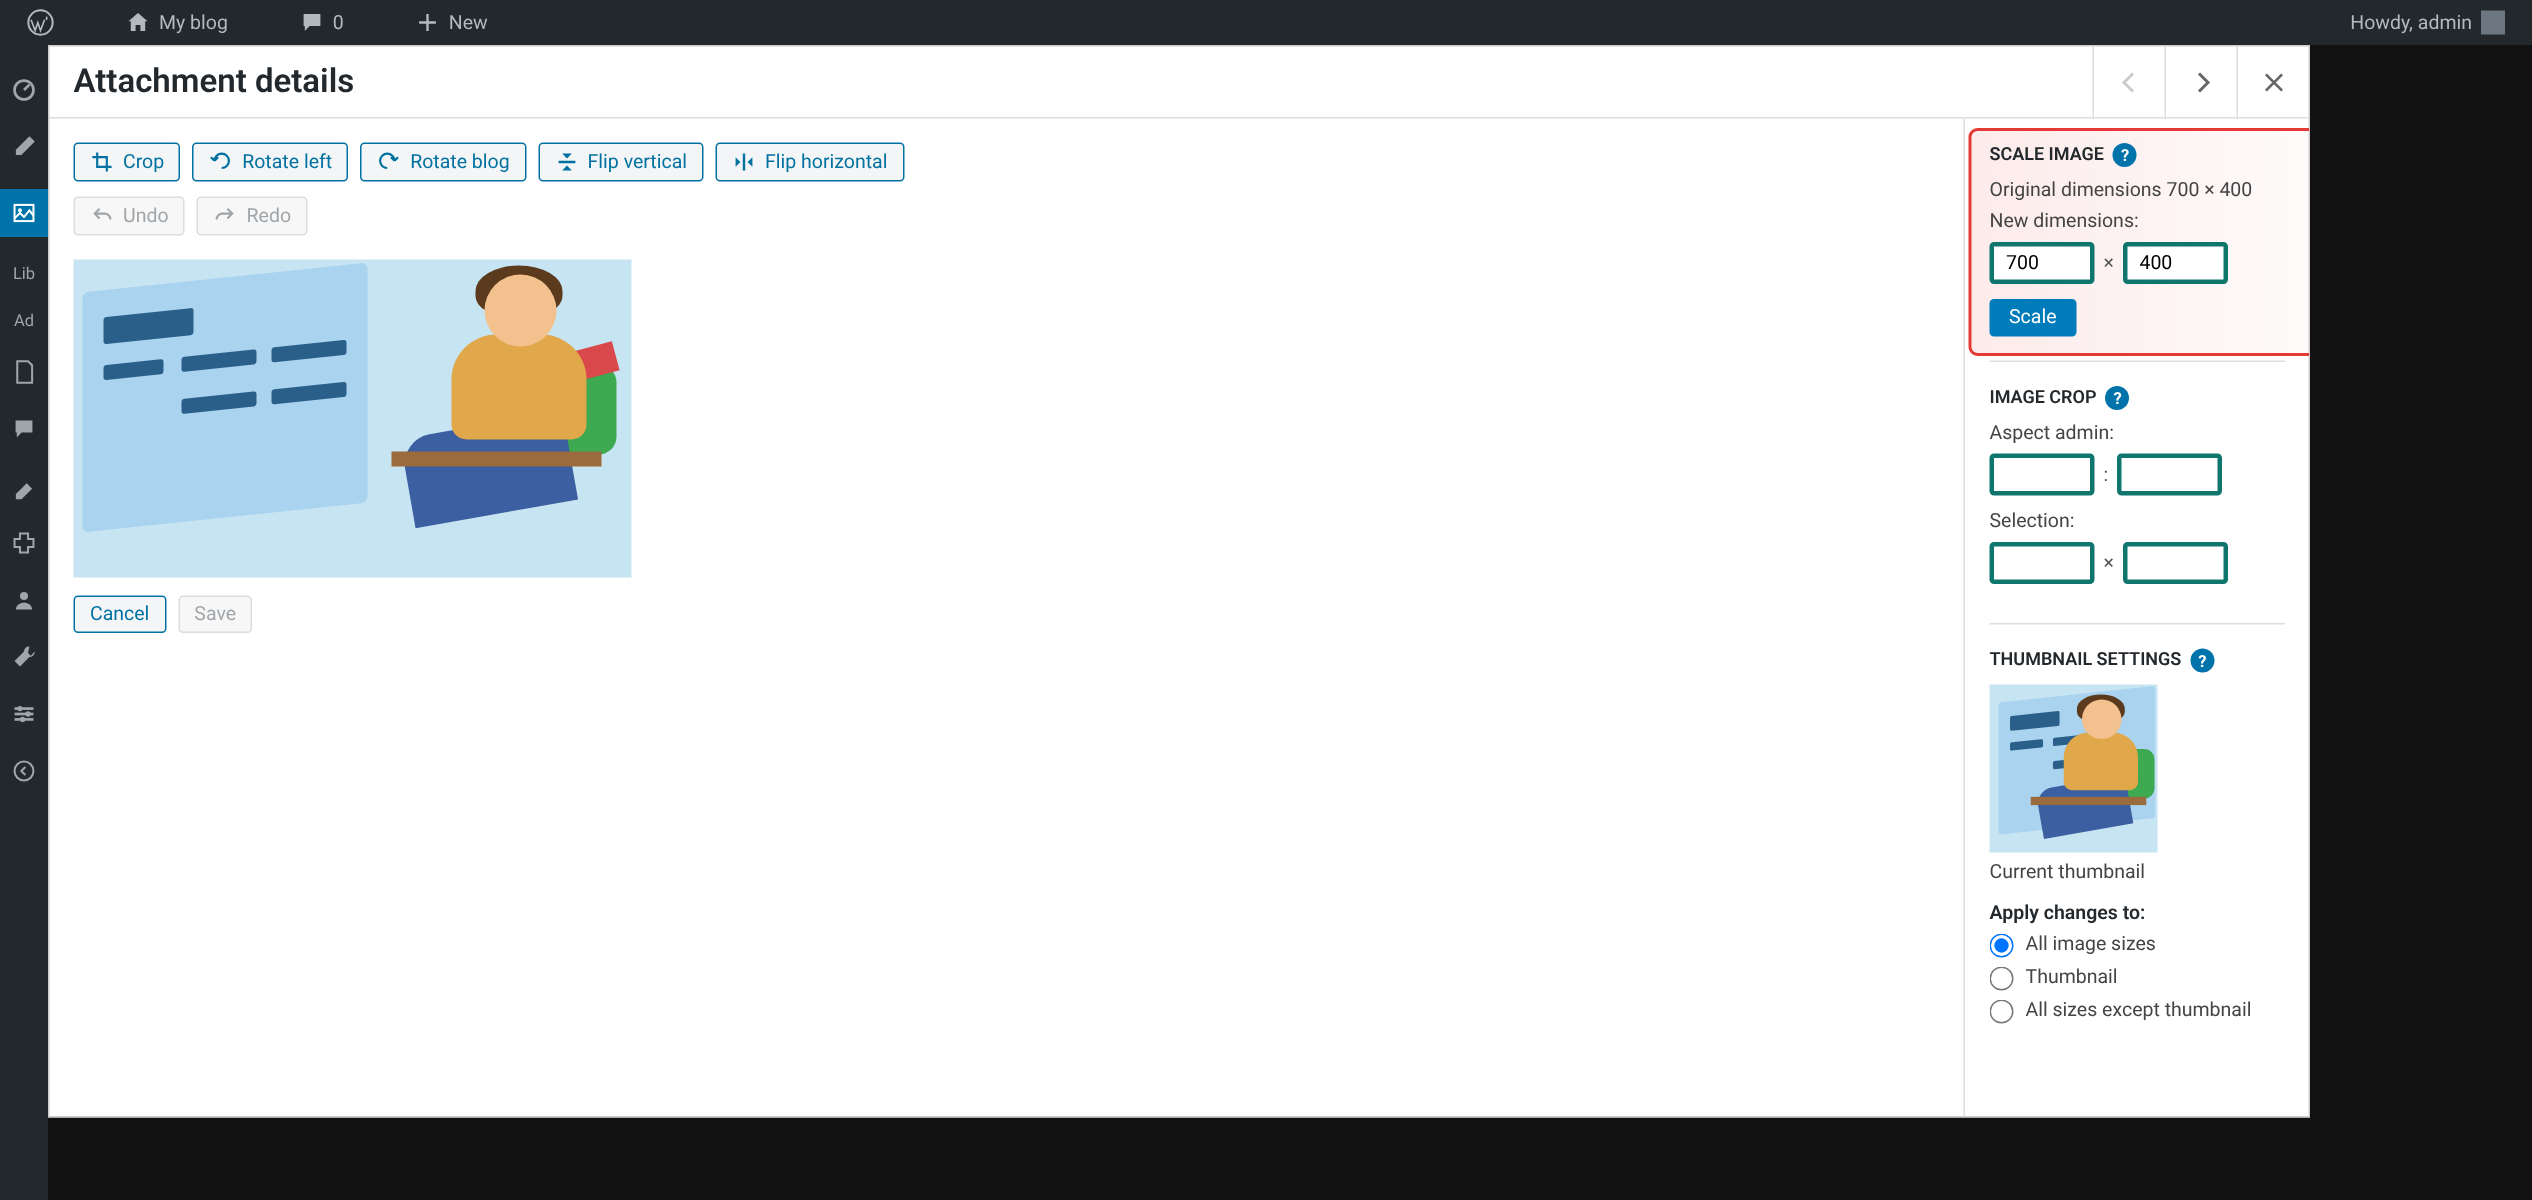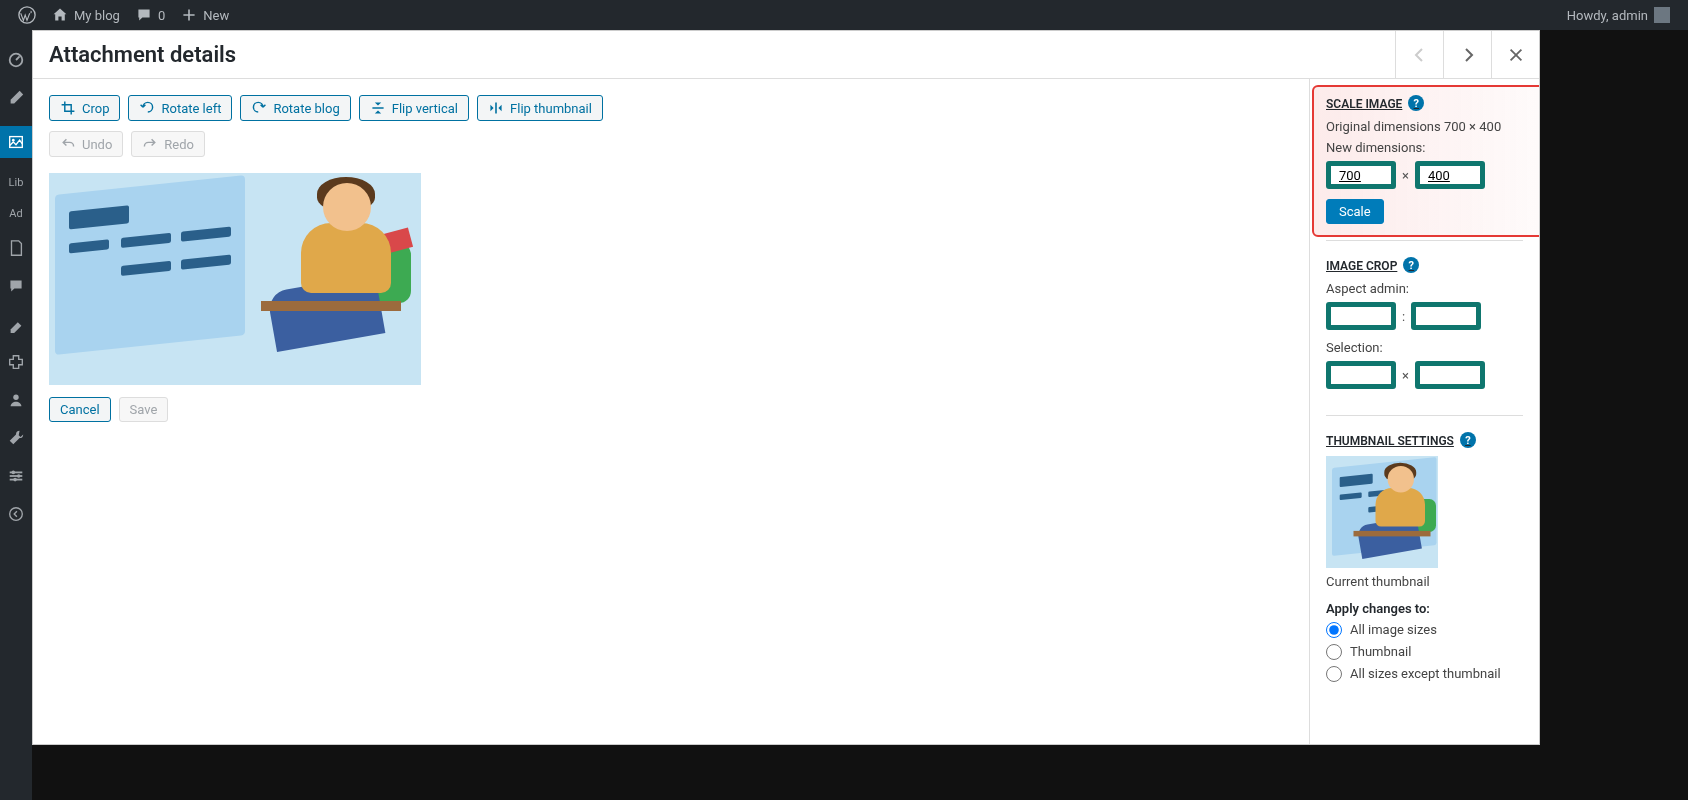--- a/index.html
+++ b/index.html
@@ -1,19 +1,19 @@
 <!DOCTYPE html>
 <html><head>
 <meta charset="utf-8">
 <style>
   * { box-sizing: border-box; margin: 0; padding: 0; font-family: -apple-system, BlinkMacSystemFont, "Segoe UI", Roboto, sans-serif; }
   body { background: #111; width: 1688px; height: 800px; overflow: hidden; position: relative; }
 
   
-  .adminbar { position: absolute; top: 0; left: 0; right: 0; height: 30px; background: #23282d; color: #b4b9be; display: flex; align-items: center; padding: 0 10px; font-size: 13px; }
+  .adminbar { position: absolute; top: 0; left: 0; right: 0; height: 30px; background: #23282d; color: #b4b9be; display: flex; align-items: center; padding: 0 10px; font-size: 13px; gap: 32px; }
   .adminbar .ab-item { display: flex; align-items: center; gap: 6px; padding: 0 8px; height: 100%; cursor: pointer; }
   .adminbar .spacer { flex: 1; }
   .adminbar .avatar { width: 16px; height: 16px; background: #6c7781; }
   .ab-icon { display: inline-flex; }
 
   
   .adminmenu { position: absolute; top: 30px; left: 0; width: 32px; bottom: 0; background: #23282d; display: flex; flex-direction: column; align-items: center; padding-top: 20px; gap: 18px; color: #a0a5aa; }
   .adminmenu .mi { width: 20px; height: 20px; display: flex; align-items: center; justify-content: center; cursor: pointer; }
   .adminmenu .mi.active { background: #0073aa; color: #fff; width: 32px; height: 32px; }
   .adminmenu .txt { font-size: 11px; color: #a0a5aa; }
@@ -35,25 +35,25 @@
   .btn .icon { display: inline-flex; }
   .footerbtns { margin-top: 12px; display: flex; gap: 8px; }
 
   .image-preview { width: 372px; height: 212px; background: #c7e4f3; position: relative; overflow: hidden; }
 
   
   .sidebar { width: 230px; border-left: 1px solid #ddd; padding: 0 16px 16px 16px; overflow: auto; font-size: 13px; color: #444; position: relative; }
   .scale-highlight { position: absolute; top: 6px; left: 2px; right: -6px; height: 152px; border: 2px solid #e53935; border-radius: 6px; background: linear-gradient(to right, rgba(229,57,53,0.10), rgba(229,57,53,0.02)); pointer-events: none; z-index: 0; }
   .section { margin-top: 16px; padding-bottom: 16px; border-bottom: 1px solid #ddd; position: relative; z-index: 1; }
   .section:last-child { border-bottom: none; }
-  .section h3 { font-size: 12px; text-transform: uppercase; color: #23282d; font-weight: 600; display: flex; align-items: flex-end; gap: 6px; margin-bottom: 8px; text-decoration: underline; }
+  .section h3 { font-size: 12px; text-transform: uppercase; color: #23282d; font-weight: 600; display: flex; align-items: flex-start; gap: 6px; margin-bottom: 8px; }
   .help { width: 16px; height: 16px; border-radius: 50%; background: #0073aa; color: #fff; font-size: 11px; display: inline-flex; align-items: center; justify-content: center; font-weight: bold; }
   .section p { margin: 6px 0; font-size: 13px; }
   .dims { display: flex; align-items: center; gap: 6px; margin: 6px 0 10px 0; }
-  .dims input { width: 70px; height: 28px; border: 5px solid #0f766e; border-radius: 3px; padding: 0 8px; font-size: 13px; text-decoration: underline; }
+  .dims input { width: 70px; height: 28px; border: 3px solid #0f766e; border-radius: 3px; padding: 0 8px; font-size: 13px; }
   .dims .sep { color: #555; }
   .btn-primary { background: #007cba; color: #fff; border: 1px solid #007cba; border-radius: 3px; padding: 4px 12px; font-size: 13px; cursor: pointer; }
   .thumb { width: 112px; height: 112px; background: #c7e4f3; margin-bottom: 6px; position: relative; overflow: hidden; }
   .radio-row { display: flex; gap: 8px; margin: 6px 0; }
   .radio-row input[type=radio] { width: 16px; height: 16px; }
 
   
   .illus-board { position: absolute; left: 6px; top: 12px; width: 190px; height: 160px; background: #a9d3ef; transform: skewY(-6deg); border-radius: 4px; }
   .illus-board .bar { position: absolute; background: #2a5f8a; height: 10px; border-radius: 2px; }
   .illus-person { position: absolute; right: 10px; top: 10px; width: 160px; height: 200px; }
@@ -234,21 +234,21 @@
               </svg>
             </span>
           <span>Flip vertical</span>
         </button>
         <button class="btn">
           <span class="icon">
               <svg width="16" height="16" viewBox="0 0 20 20" fill="currentColor">
                 <path d="M9 3h2v14H9zM3 6v8l4-4zM17 6v8l-4-4z"></path>
               </svg>
             </span>
-          <span>Flip thumbnail</span>
+          <span>Flip horizontal</span>
         </button>
       </div>
       <div class="toolbar2">
         <button class="btn disabled">
           <span class="icon">
               <svg width="16" height="16" viewBox="0 0 20 20" fill="none" stroke="currentColor" stroke-width="1.8">
                 <path d="M8 4L4 8l4 4M4 8h8a5 5 0 015 5"></path>
               </svg>
             </span>
           <span>Undo</span>

